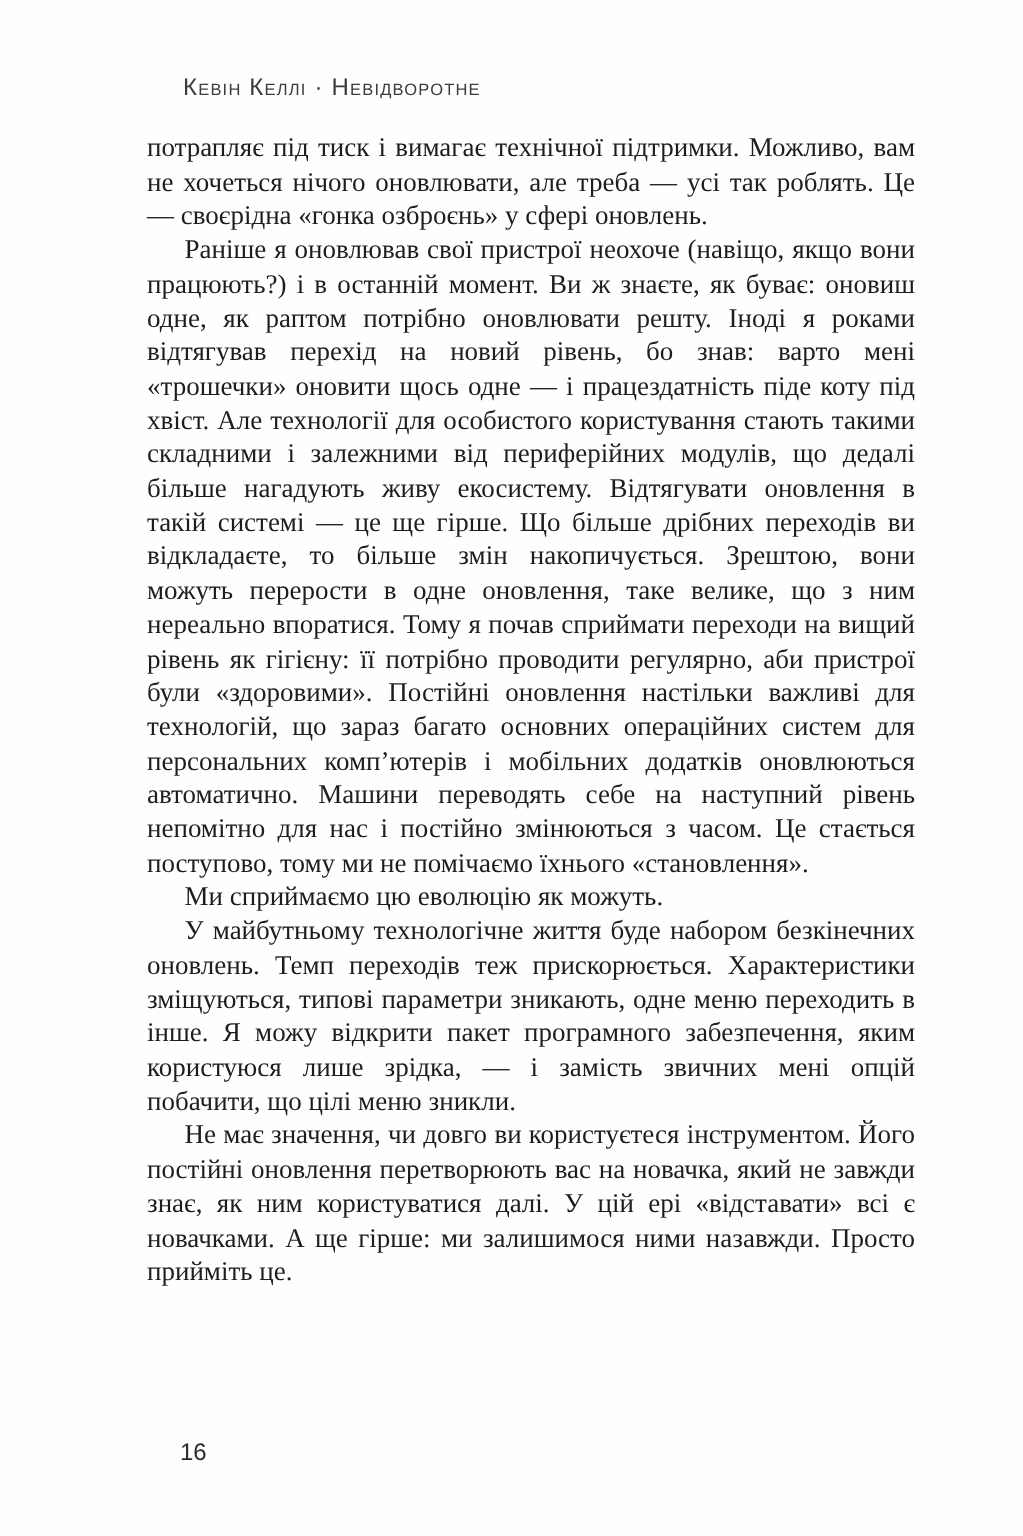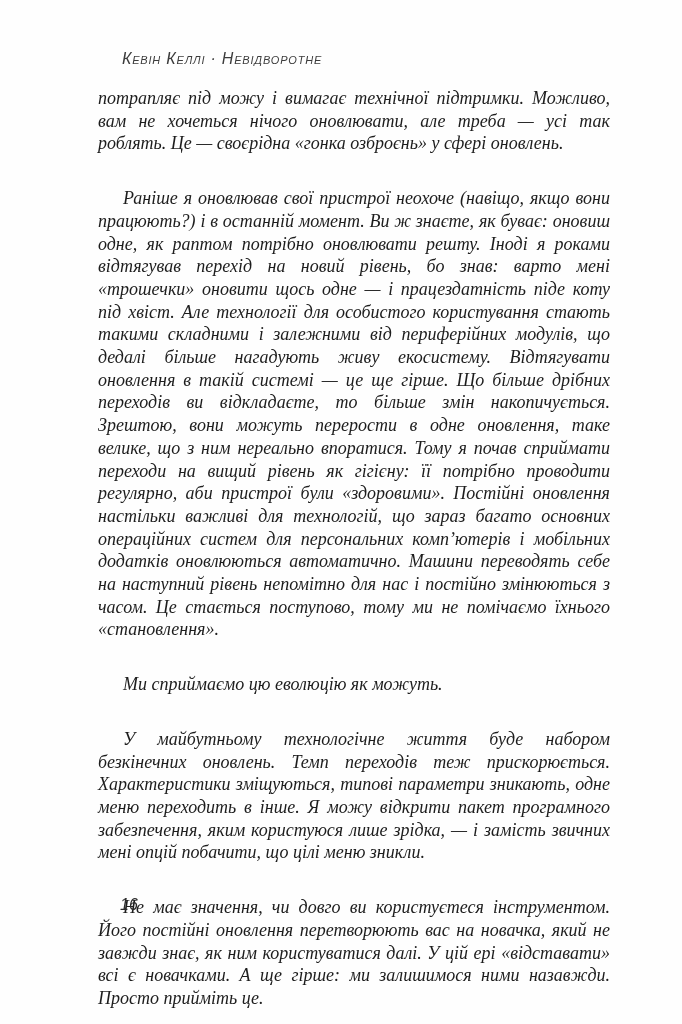--- a/index.html
+++ b/index.html
@@ -6,21 +6,20 @@
     margin: 0;
     padding: 0;
     background: #ffffff;
   }
   .page {
     position: relative;
     width: 682px;
     height: 1024px;
     background: #fefefe;
     overflow: hidden;
-    font-style: italic;
   }
   .running-header {
     position: absolute;
     left: 122px;
     top: 50px;
     font-family: "Liberation Sans", sans-serif;
     font-variant: small-caps;
     font-variant-caps: small-caps;
     font-size: 16px;
     letter-spacing: 0.8px;
@@ -38,42 +37,41 @@
     color: #1d1d1d;
     text-align: justify;
   }
   .body-text p {
     margin: 0;
     padding: 0;
     text-indent: 0;
   }
   .body-text p.indented {
     text-indent: 25px;
-    margin-top: 32px;
   }
   .page-number {
     position: absolute;
     left: 120px;
-    top: 896px;
+    top: 960px;
     font-family: "Liberation Sans", sans-serif;
     font-size: 16px;
     color: #2b2b2b;
   }
 </style>
 </head>
 <body>
 
 <div class="page">
 
   <div class="running-header">
     <span>Кевін Келлі · Невідворотне</span>
   </div>
 
   <div class="body-text">
-    <p>потрапляє під можу і вимагає технічної підтримки. Можливо, вам не хочеться нічого оновлювати, але треба — усі так роблять. Це — своєрідна «гонка озброєнь» у сфері оновлень.</p>
+    <p>потрапляє під тиск і вимагає технічної підтримки. Можливо, вам не хочеться нічого оновлювати, але треба — усі так роблять. Це — своєрідна «гонка озброєнь» у сфері оновлень.</p>
     <p class="indented">Раніше я оновлював свої пристрої неохоче (навіщо, якщо вони працюють?) і в останній момент. Ви ж знаєте, як буває: оновиш одне, як раптом потрібно оновлювати решту. Іноді я роками відтягував перехід на новий рівень, бо знав: варто мені «трошечки» оновити щось одне — і працездатність піде коту під хвіст. Але технології для особистого користування стають такими складними і залежними від периферійних модулів, що дедалі більше нагадують живу екосистему. Відтягувати оновлення в такій системі — це ще гірше. Що більше дрібних переходів ви відкладаєте, то більше змін накопичується. Зрештою, вони можуть перерости в одне оновлення, таке велике, що з ним нереально впоратися. Тому я почав сприймати переходи на вищий рівень як гігієну: її потрібно проводити регулярно, аби пристрої були «здоровими». Постійні оновлення настільки важливі для технологій, що зараз багато основних операційних систем для персональних комп’ютерів і мобільних додатків оновлюються автоматично. Машини переводять себе на наступний рівень непомітно для нас і постійно змінюються з часом. Це стається поступово, тому ми не помічаємо їхнього «становлення».</p>
     <p class="indented">Ми сприймаємо цю еволюцію як можуть.</p>
     <p class="indented">У майбутньому технологічне життя буде набором безкінечних оновлень. Темп переходів теж прискорюється. Характеристики зміщуються, типові параметри зникають, одне меню переходить в інше. Я можу відкрити пакет програмного забезпечення, яким користуюся лише зрідка, — і замість звичних мені опцій побачити, що цілі меню зникли.</p>
     <p class="indented">Не має значення, чи довго ви користуєтеся інструментом. Його постійні оновлення перетворюють вас на новачка, який не завжди знає, як ним користуватися далі. У цій ері «відставати» всі є новачками. А ще гірше: ми залишимося ними назавжди. Просто прийміть це.</p>
   </div>
 
   <div class="page-number">
     <span>16</span>
   </div>
 

